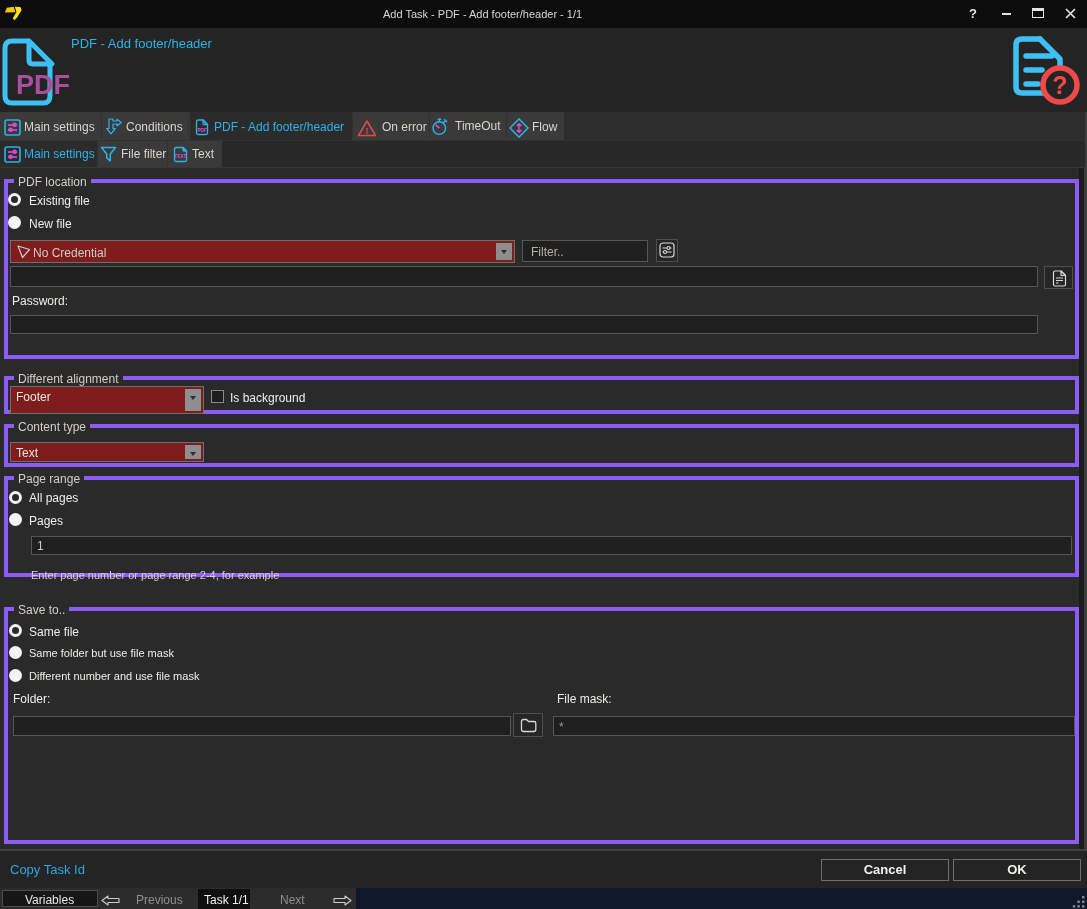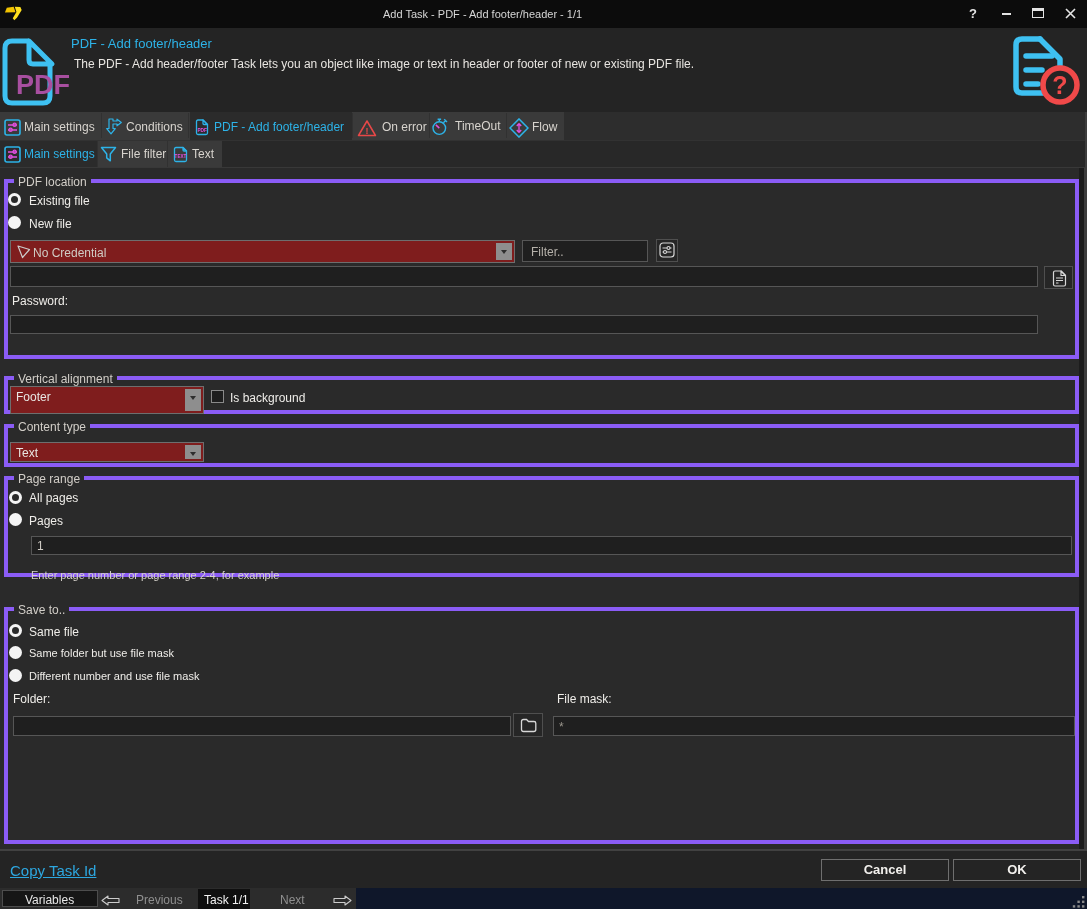--- a/index.html
+++ b/index.html
@@ -25,21 +25,21 @@
 .rlabel{position:absolute;font-size:12px;color:#efede9;white-space:nowrap}
 .tbox{position:absolute;background:#1f1f1f;border:1px solid #565656}
 .combo{position:absolute;background:#7f1d1d;border:1px solid #6e6e6e}
 .cbtn{position:absolute;right:2px;top:2px;bottom:2px;width:16px;background:#8e8e8e}
 .cbtn::after{content:"";position:absolute;left:4.5px;top:7px;border-left:3.5px solid transparent;border-right:3.5px solid transparent;border-top:4px solid #2e2e2e}
 .ctext{position:absolute;font-size:12px;color:#d0ccc5;white-space:nowrap}
 .ibtn{position:absolute;background:#262626;border:1px solid #4f4f4f}
 
 #footer{position:absolute;left:0;top:851px;width:1087px;height:37px;background:#242424}
 .btn{position:absolute;top:8px;width:128px;height:22px;background:#242424;border:1px solid #6f6f6f;color:#f2f0ed;font-size:13px;font-weight:bold;text-align:center;line-height:20px}
-#copylink{position:absolute;left:10px;top:11px;font-size:15px;color:#2da7e0;text-decoration:underline}
+#copylink{position:absolute;left:10px;top:11px;font-size:13px;color:#2da7e0;}
 
 #navbar{position:absolute;left:0;top:888px;width:1087px;height:21px;background:#0f172a}
 #navstrip{position:absolute;left:0;top:0;width:356px;height:21px;background:#2c2c2c}
 .navtxt{position:absolute;top:5px;font-size:12px;color:#8f8f8f}
 </style></head>
 <body>
 
 <div id="titlebar">
   <svg class="abs" style="left:4px;top:6px" width="18" height="15" viewBox="0 0 17.5 14.5">
     <polygon points="0.9,6.3 2.7,1.6 9.4,0.8 11.2,6.0" fill="#f2c300"></polygon>
@@ -54,21 +54,20 @@
     </svg>
 </div>
 
 <div id="header">
   <svg class="abs" style="left:1px;top:10px" width="70" height="68" viewBox="0 0 70 68">
     <path d="M28,3 H11 Q4,3 4,10 V58 Q4,65 11,65 H42 Q49,65 49,58 V27" fill="none" stroke="#3ec1f2" stroke-width="5" stroke-linejoin="round"></path>
     <path d="M28,3 L51,26 H32 Q28,26 28,22 Z" fill="none" stroke="#3ec1f2" stroke-width="5" stroke-linejoin="round"></path>
     <text x="15" y="56" font-family="Liberation Sans,sans-serif" font-size="27" font-weight="bold" fill="#a84fa0">PDF</text>
   </svg>
   <div id="hdrtitle">PDF - Add footer/header</div>
-  <div id="hdrdesc">The PDF - Add header/footer Task lets you an object like image or text in header or footer of new or existing PDF file.</div>
   <svg class="abs" style="left:1010px;top:6px" width="74" height="74" viewBox="0 0 74 74">
     <path d="M30,5 H12 Q6,5 6,11 V53 Q6,59 12,59 H33" fill="none" stroke="#3ec1f2" stroke-width="5.5" stroke-linecap="round"></path>
     <path d="M30,5 L50,25 V33" fill="none" stroke="#3ec1f2" stroke-width="5.5" stroke-linecap="round" stroke-linejoin="round"></path>
     <path d="M16,22 H42 M16,36 H32 M16,50 H28" stroke="#3ec1f2" stroke-width="5.5" stroke-linecap="round"></path>
     <circle cx="50" cy="51" r="17" fill="none" stroke="#f04949" stroke-width="5.5"></circle>
     <text x="50" y="60" text-anchor="middle" font-family="Liberation Sans,sans-serif" font-size="25" font-weight="bold" fill="#f04949">?</text>
   </svg>
 </div>
 
 <div class="abs" style="left:0;top:112px;width:1087px;height:28px;background:#2d2d2d"></div>
@@ -177,21 +176,21 @@
   <svg class="abs" style="left:7px;top:3px" width="15" height="17" viewBox="0 0 15 17">
     <path d="M9,1 H3 Q1.5,1 1.5,2.5 V14.5 Q1.5,16 3,16 H12 Q13.5,16 13.5,14.5 V5.5 Z" fill="none" stroke="#d8d8d8" stroke-width="1.2" stroke-linejoin="round"></path>
     <path d="M9,1 L13.5,5.5 H9 Z" fill="none" stroke="#d8d8d8" stroke-width="1.2" stroke-linejoin="round"></path>
     <path d="M4,8 H11 M4,10.5 H11 M4,13 H6.5" stroke="#d8d8d8" stroke-width="1.2"></path>
   </svg>
 </div>
 <div class="rlabel" style="left:12px;top:294px">Password:</div>
 <div class="tbox" style="left:10px;top:315px;width:1028px;height:19px"></div>
 
 <div class="group" style="top:376px;height:38px">
-    <span class="glabel">Vertical alignment</span>
+    <span class="glabel">Different alignment</span>
   </div>
 <div class="combo" style="left:10px;top:386px;width:194px;height:28px">
   <span class="ctext" style="left:5px;top:3px;color:#e8e6e2">Footer</span>
   <span class="cbtn"></span>
 </div>
 <div class="abs" style="left:211px;top:390px;width:13px;height:13px;background:#1e1e1e;border:1px solid #8a8a8a"></div>
 <div class="rlabel" style="left:230px;top:391px">Is background</div>
 
 <div class="group" style="top:424px;height:43px">
     <span class="glabel">Content type</span>

